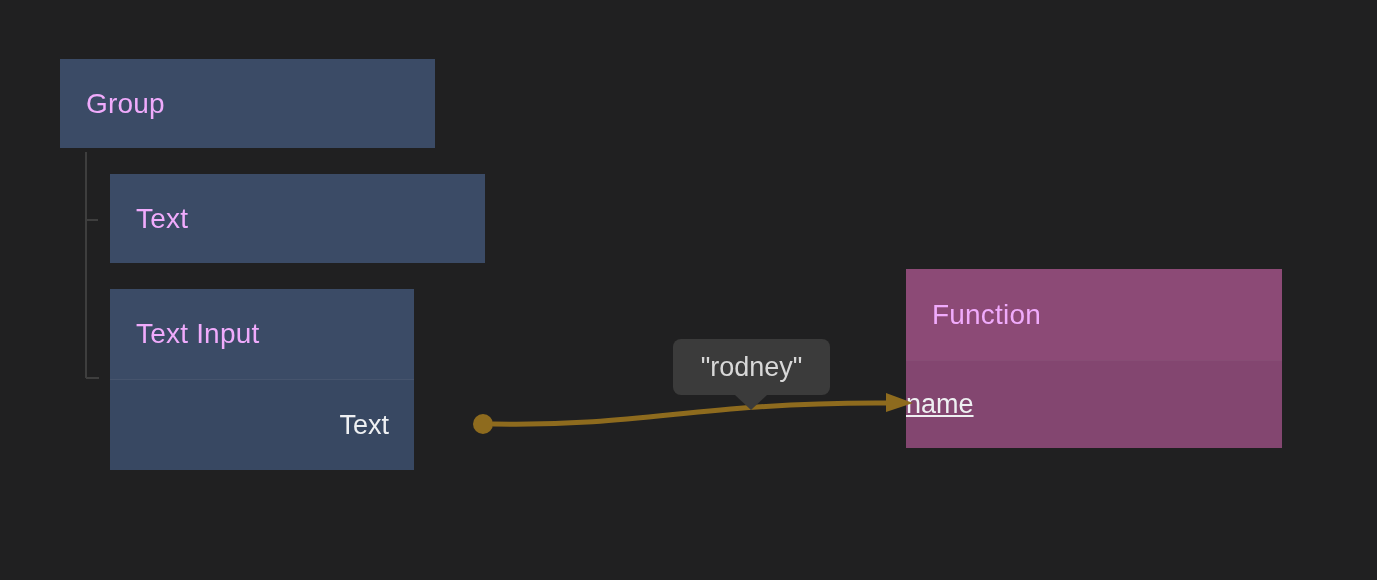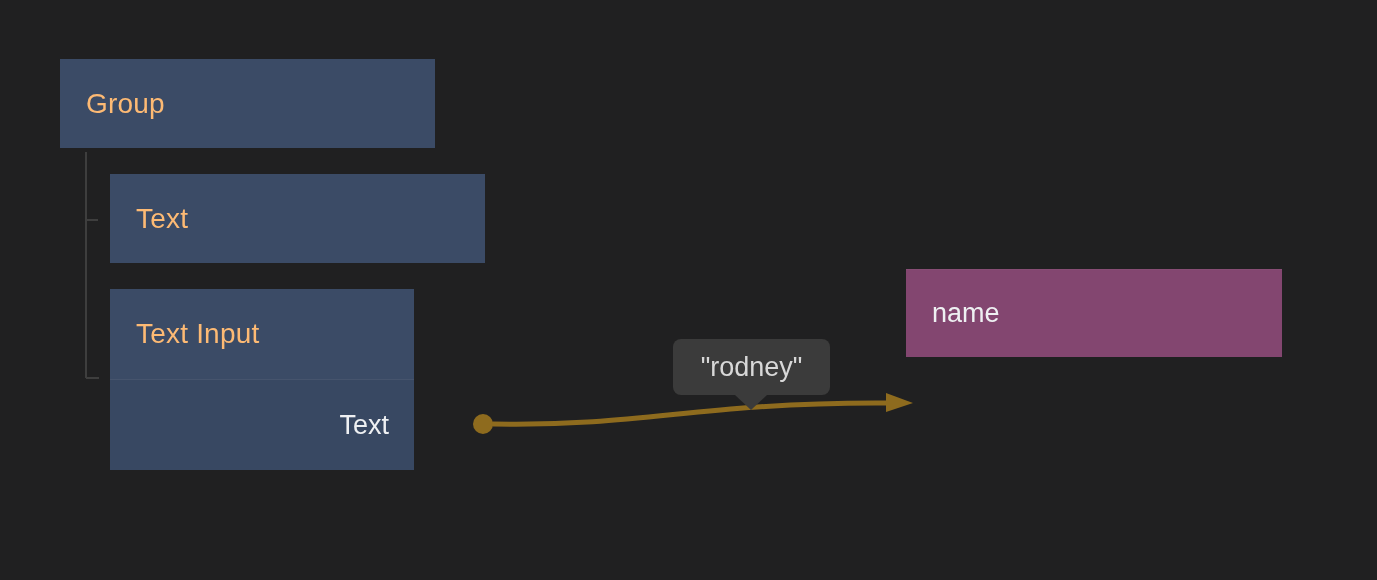--- a/index.html
+++ b/index.html
@@ -18,21 +18,21 @@
   .node {
     position: absolute;
     box-sizing: border-box;
   }
   .node-header {
     display: flex;
     align-items: center;
     box-sizing: border-box;
     padding-left: 26px;
     font-size: 28px;
-    color: #fdba74;
+    color: #f0abfc;
     letter-spacing: 0.2px;
   }
   .node-body {
     display: flex;
     align-items: center;
     box-sizing: border-box;
     border-top: 1px solid rgba(255,255,255,0.07);
     font-size: 27px;
     color: #eef0f2;
   }
@@ -48,21 +48,21 @@
 
   #node-text       { left: 110px; top: 174px; width: 375px; }
   #node-text .node-header { height: 89px; }
 
   #node-text-input { left: 110px; top: 289px; width: 304px; }
   #node-text-input .node-header { height: 90px; }
   #node-text-input .node-body   { height: 91px; justify-content: flex-end; padding-right: 25px; }
 
   #node-function   { left: 906px; top: 269px; width: 376px; }
   #node-function .node-header { height: 91px; }
-  #node-function .node-body   { height: 88px; padding-left: 26px; border-top-color: rgba(255,255,255,0.04); }
+  #node-function .node-body   { height: 88px; border-top-color: rgba(255,255,255,0.04); text-decoration: underline; }
 
   .overlay {
     position: absolute;
     left: 0; top: 0;
     width: 1377px;
     height: 580px;
     pointer-events: none;
   }
   .tooltip {
     position: absolute;
@@ -109,20 +109,23 @@
   <div class="node" id="node-text-input">
     <div class="node-header blue-header">
       <span>Text Input</span>
     </div>
     <div class="node-body blue-body">
       <span>Text</span>
     </div>
   </div>
 
   <div class="node" id="node-function">
+    <div class="node-header purple-header">
+      <span>Function</span>
+    </div>
     <div class="node-body purple-body">
       <span>name</span>
     </div>
   </div>
 
   <svg class="overlay" viewBox="0 0 1377 580">
 
     <line x1="86" y1="152" x2="86" y2="378" stroke-width="2" stroke="#3e3e3e"></line>
     <line x1="86" y1="220" x2="98" y2="220" stroke-width="2" stroke="#3e3e3e"></line>
     <line x1="86" y1="378" x2="99" y2="378" stroke-width="2" stroke="#3e3e3e"></line>

